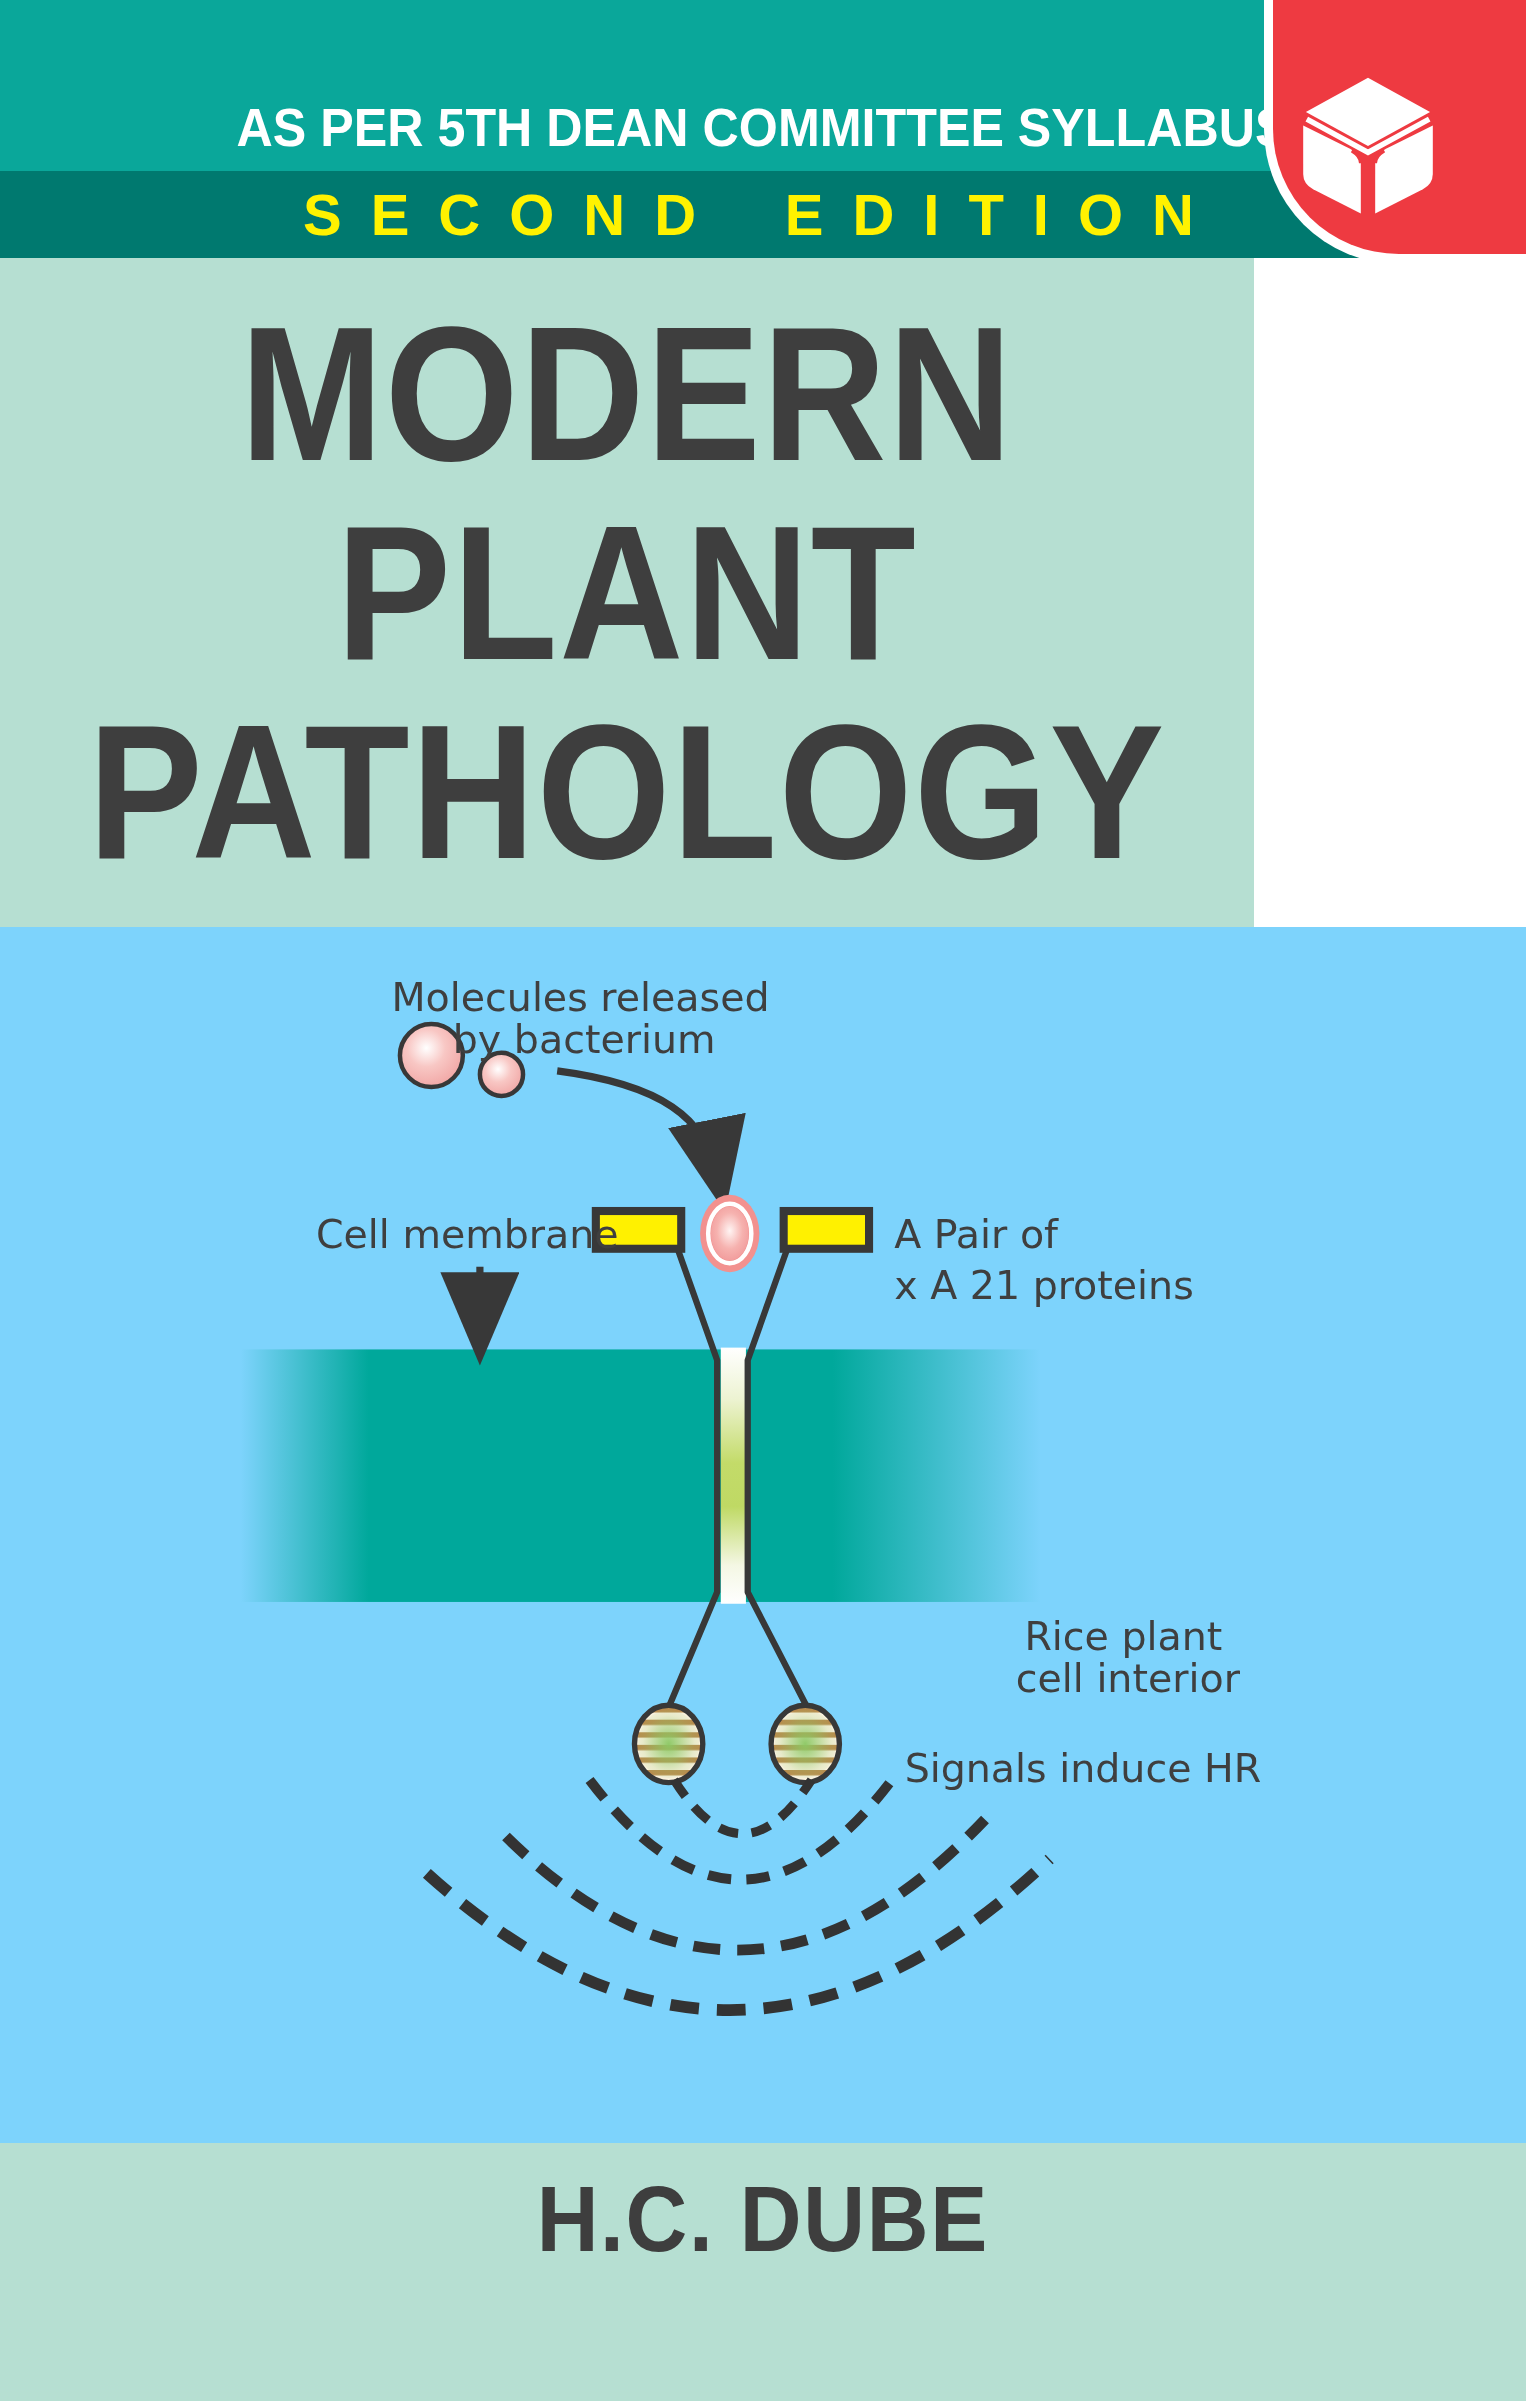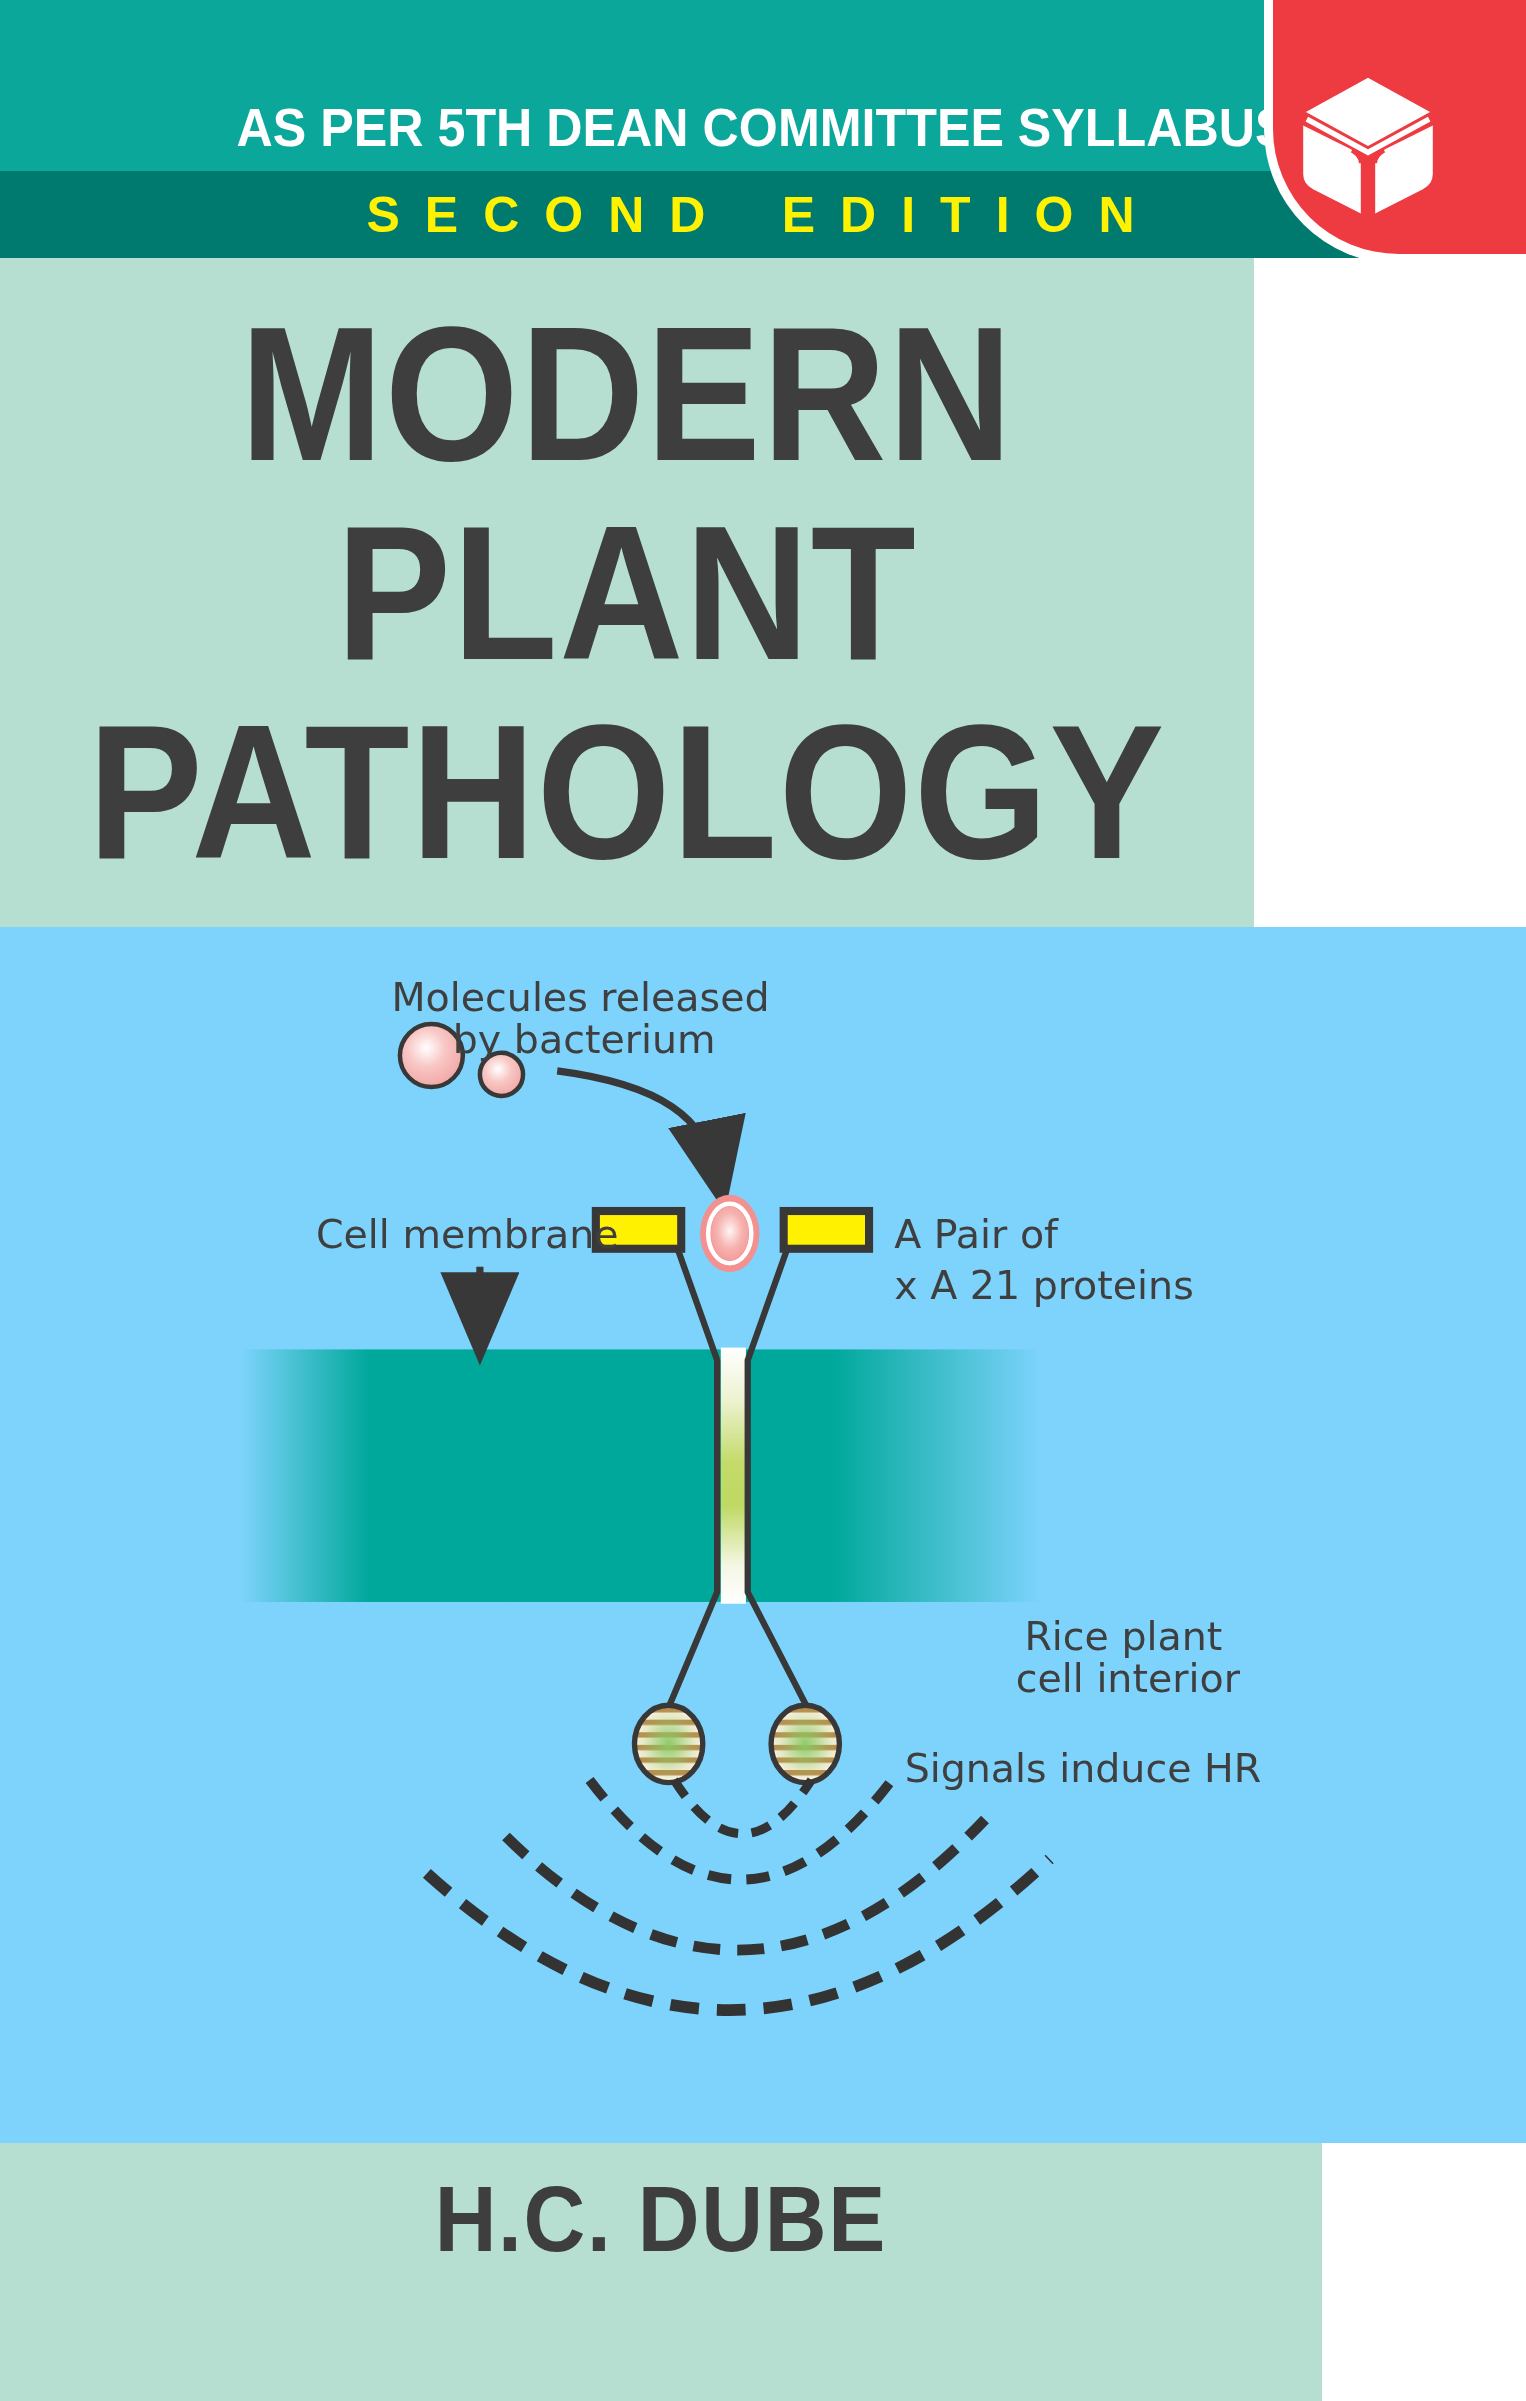--- a/index.html
+++ b/index.html
@@ -20,21 +20,21 @@
     letter-spacing:0px;transform:scaleX(0.93);transform-origin:50% 100%;
     white-space:nowrap;
   }
   .band2{
     position:absolute;left:0;top:171px;width:1526px;height:87px;
     background:#00796F;
     display:flex;align-items:center;justify-content:center;
   }
   .band2 .inner{width:1492px;text-align:center;}
   .band2 span{
-    color:#FFF200;font-weight:bold;font-size:50px;letter-spacing:0.5em;
+    color:#FFF200;font-weight:bold;font-size:58px;letter-spacing:0.5em;
     word-spacing:0.25em;white-space:nowrap;
   }
   
   .logo-panel{
     position:absolute;top:0;right:0;width:253px;height:254px;
     background:#EE3A41;
     border-left:9px solid #ffffff;border-bottom:10px solid #ffffff;
     border-bottom-left-radius:135px;
   }
   .logo-panel svg{position:absolute;left:23.4px;top:75px;}
@@ -51,21 +51,21 @@
     letter-spacing:1.8px;
   }
   
   .diagram{position:absolute;left:0;top:927px;width:1526px;height:1216px;background:#7dd3fc;}
   .diagram text{
     font-family:"DejaVu Sans","Liberation Sans",sans-serif;
     fill:#3F3F3F;font-size:44px;
   }
   
   .author-band{
-    position:absolute;left:0;top:2143px;width:1322px;height:258px;
+    position:absolute;left:0;top:2143px;width:1526px;height:258px;
     background:#B6DFD2;display:flex;justify-content:center;align-items:flex-start;
   }
   .author-band span{
     display:inline-block;margin-top:23.4px;color:#3E3E3E;font-weight:bold;
     font-size:93px;transform:scaleX(0.92);transform-origin:50% 0;
     letter-spacing:1.8px;white-space:nowrap;
   }
 </style>
 </head>
 <body>

